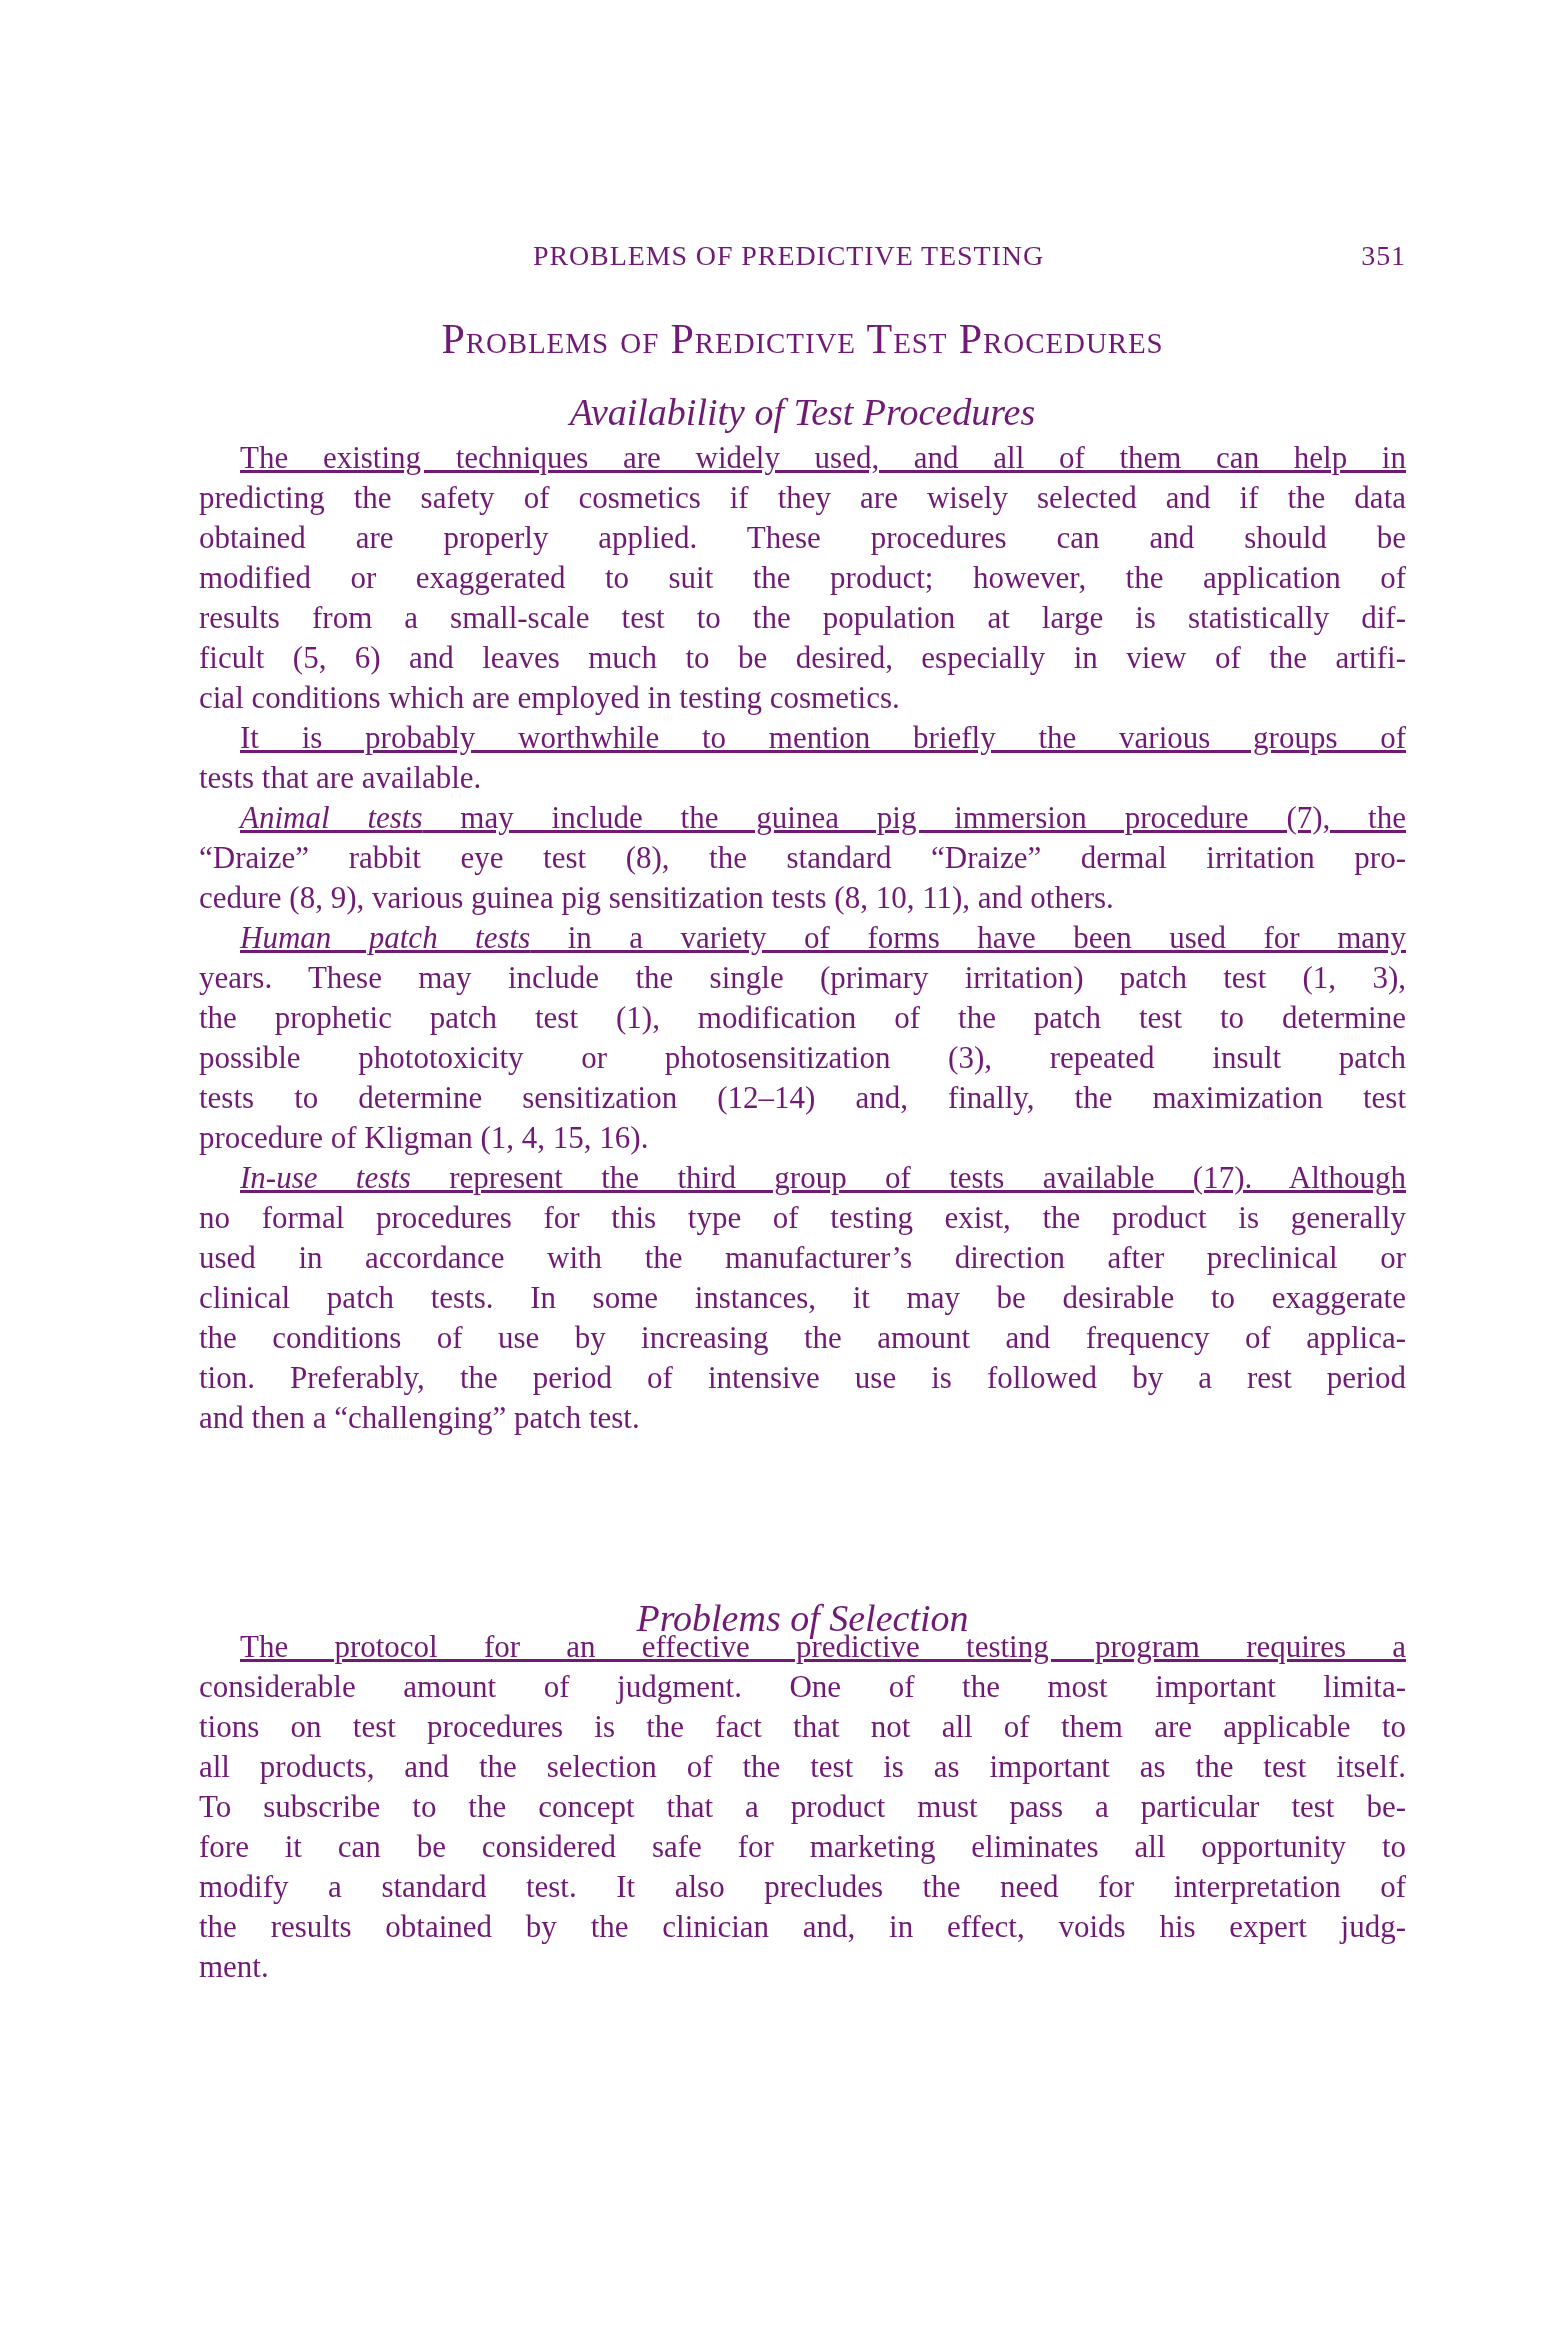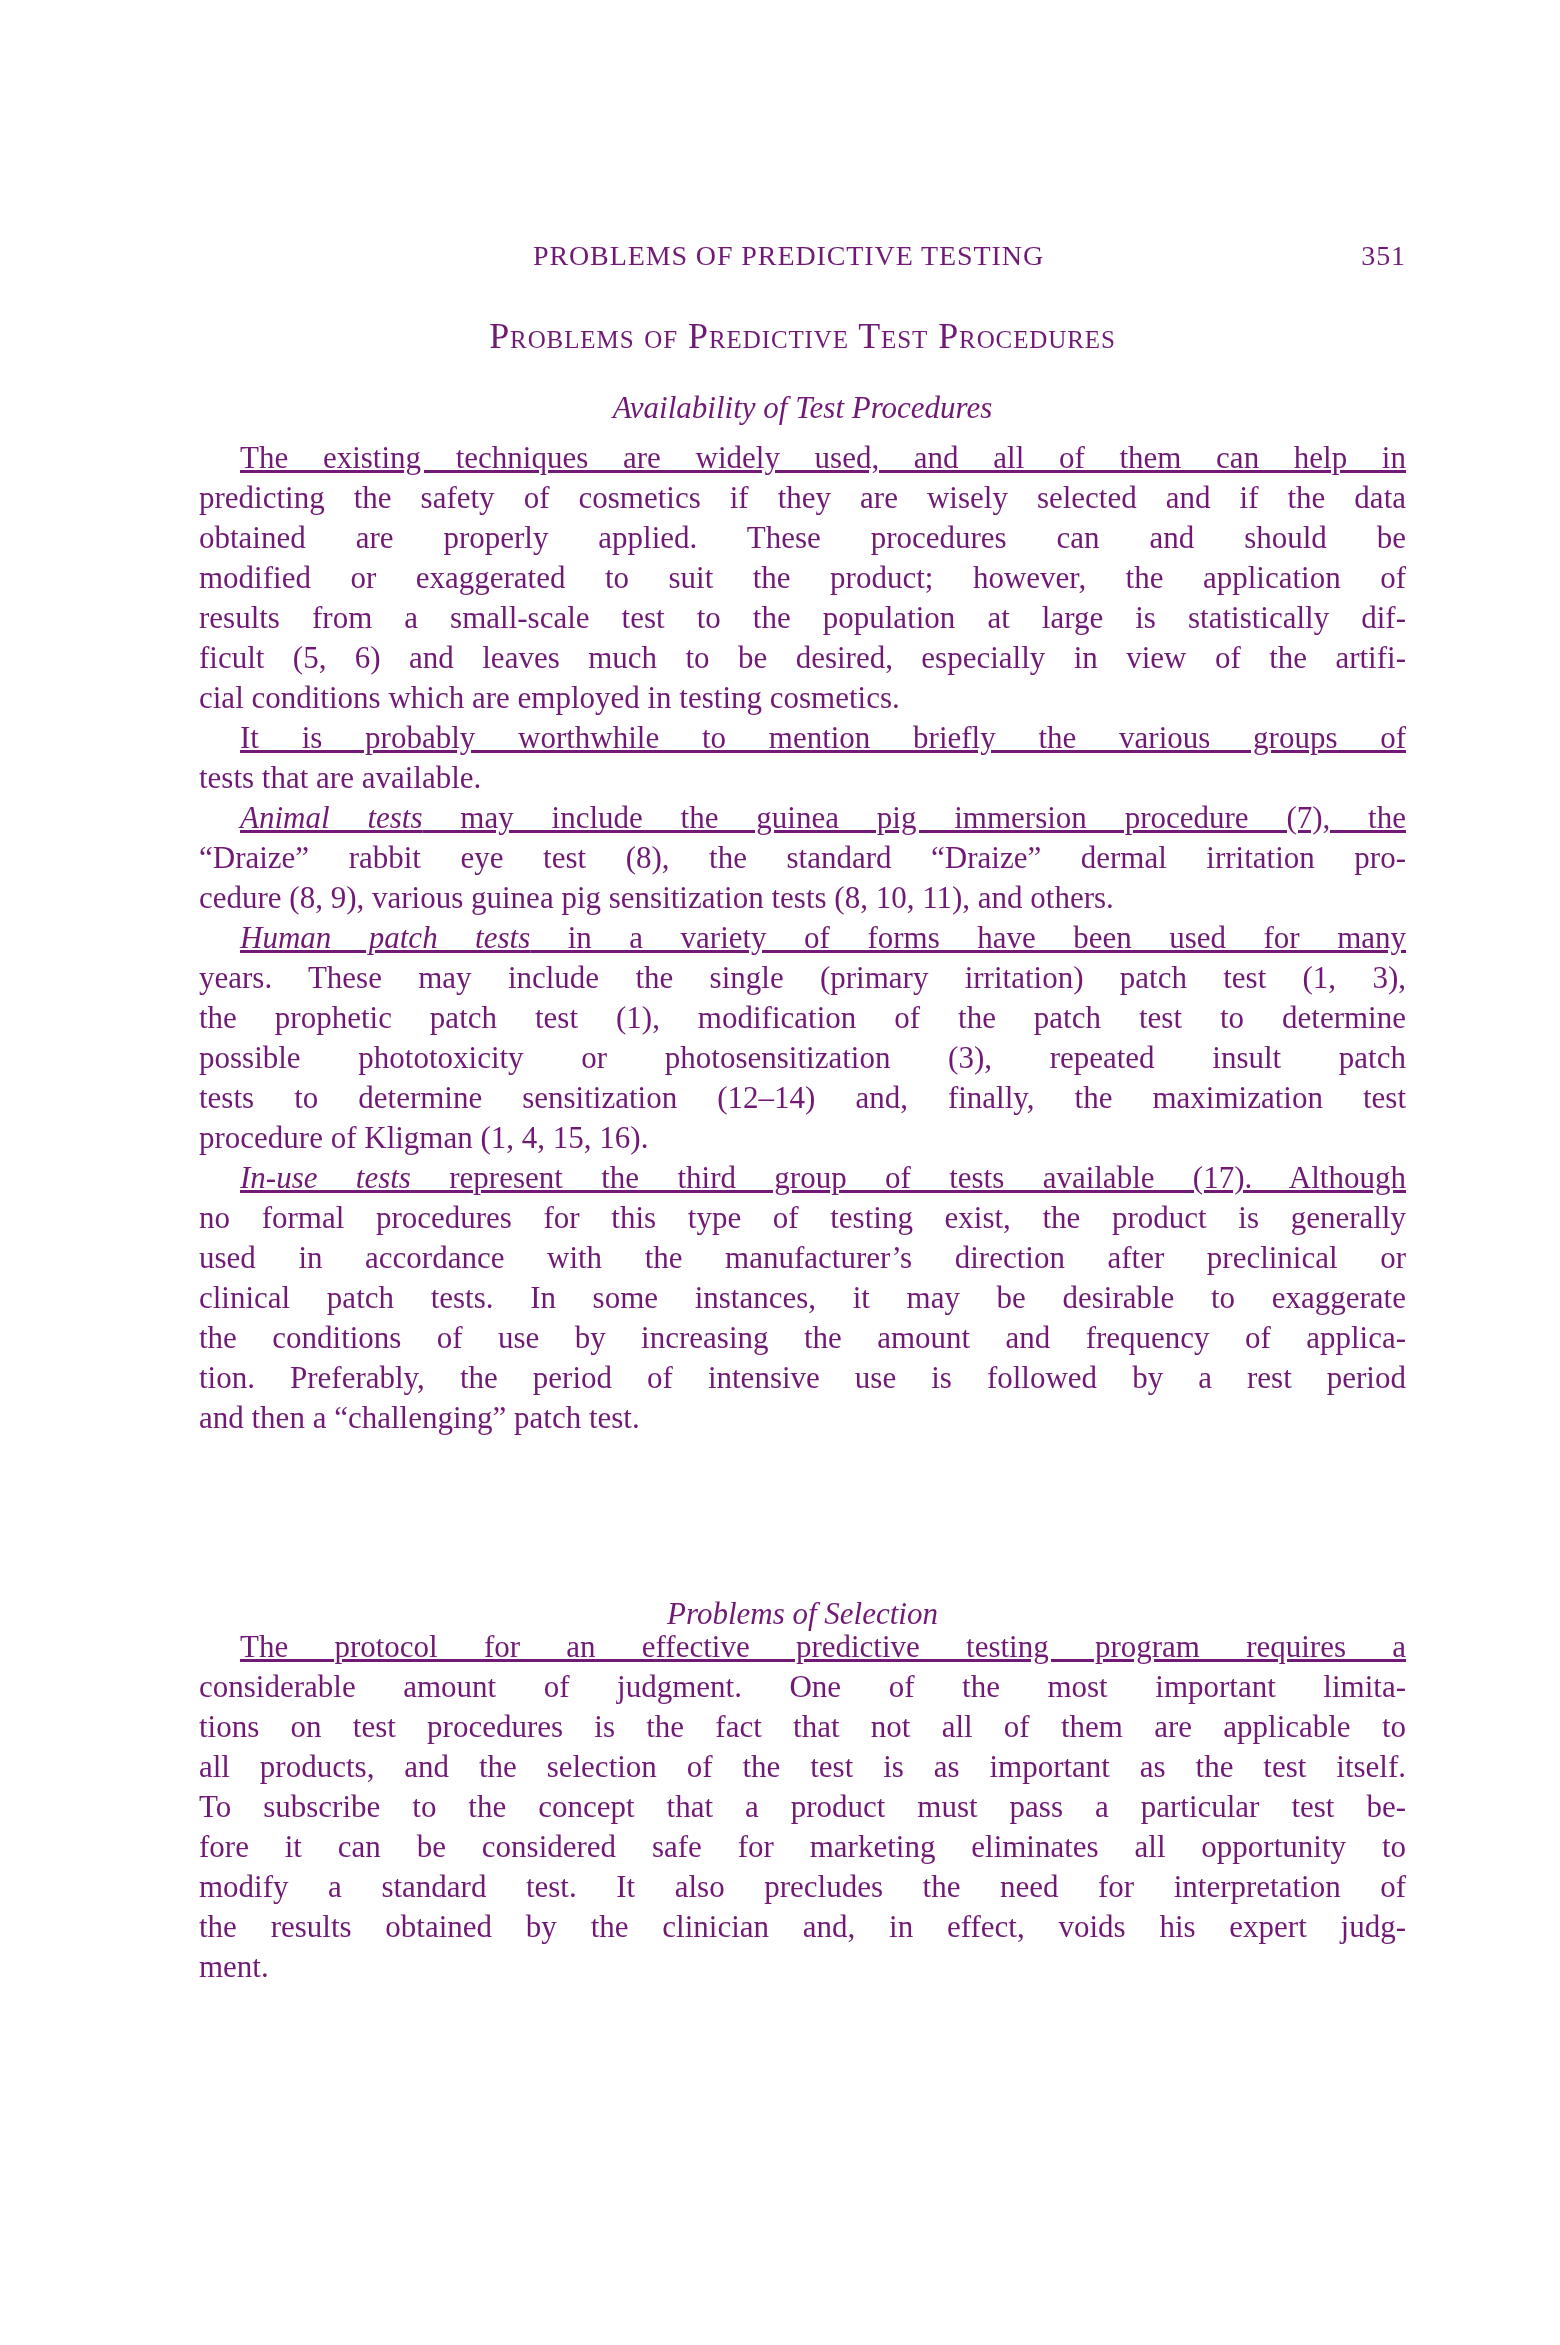--- a/index.html
+++ b/index.html
@@ -9,25 +9,25 @@
     font-family: "Liberation Serif", "DejaVu Serif", serif; color: #701a75;
   }
   .running-head {
     position: absolute; top: 240px; left: 199px; width: 1207px; height: 41px;
     font-size: 28px; letter-spacing: 0.9px;
   }
   .running-head .title { position: absolute; left: 0; right: 0; text-align: center; padding-right: 28px; }
   .running-head .folio { position: absolute; right: 0; top: 0; }
   .section-head {
     position: absolute; top: 315px; left: 199px; width: 1207px; text-align: center;
-    font-size: 36px; font-variant: small-caps; letter-spacing: 0.9px;
+    font-size: 42px; font-variant: small-caps; letter-spacing: 0.9px;
   }
   .sub-head {
     position: absolute; left: 199px; width: 1207px; text-align: center;
-    font-size: 31px; font-style: italic;
+    font-size: 38px; font-style: italic;
   }
   .sub1 { top: 390px; }
   .sub2 { top: 1580px; margin-top: 16px; }
   .body-block {
     position: absolute; left: 199px; width: 1207px;
     font-size: 31px; line-height: 40px;
   }
   .line { display: block; height: 40px; white-space: nowrap; text-align: justify; text-align-last: justify; overflow: visible; }
   .line.last { text-align-last: left; }
   .line.indent { padding-left: 41px; text-decoration: underline; }

